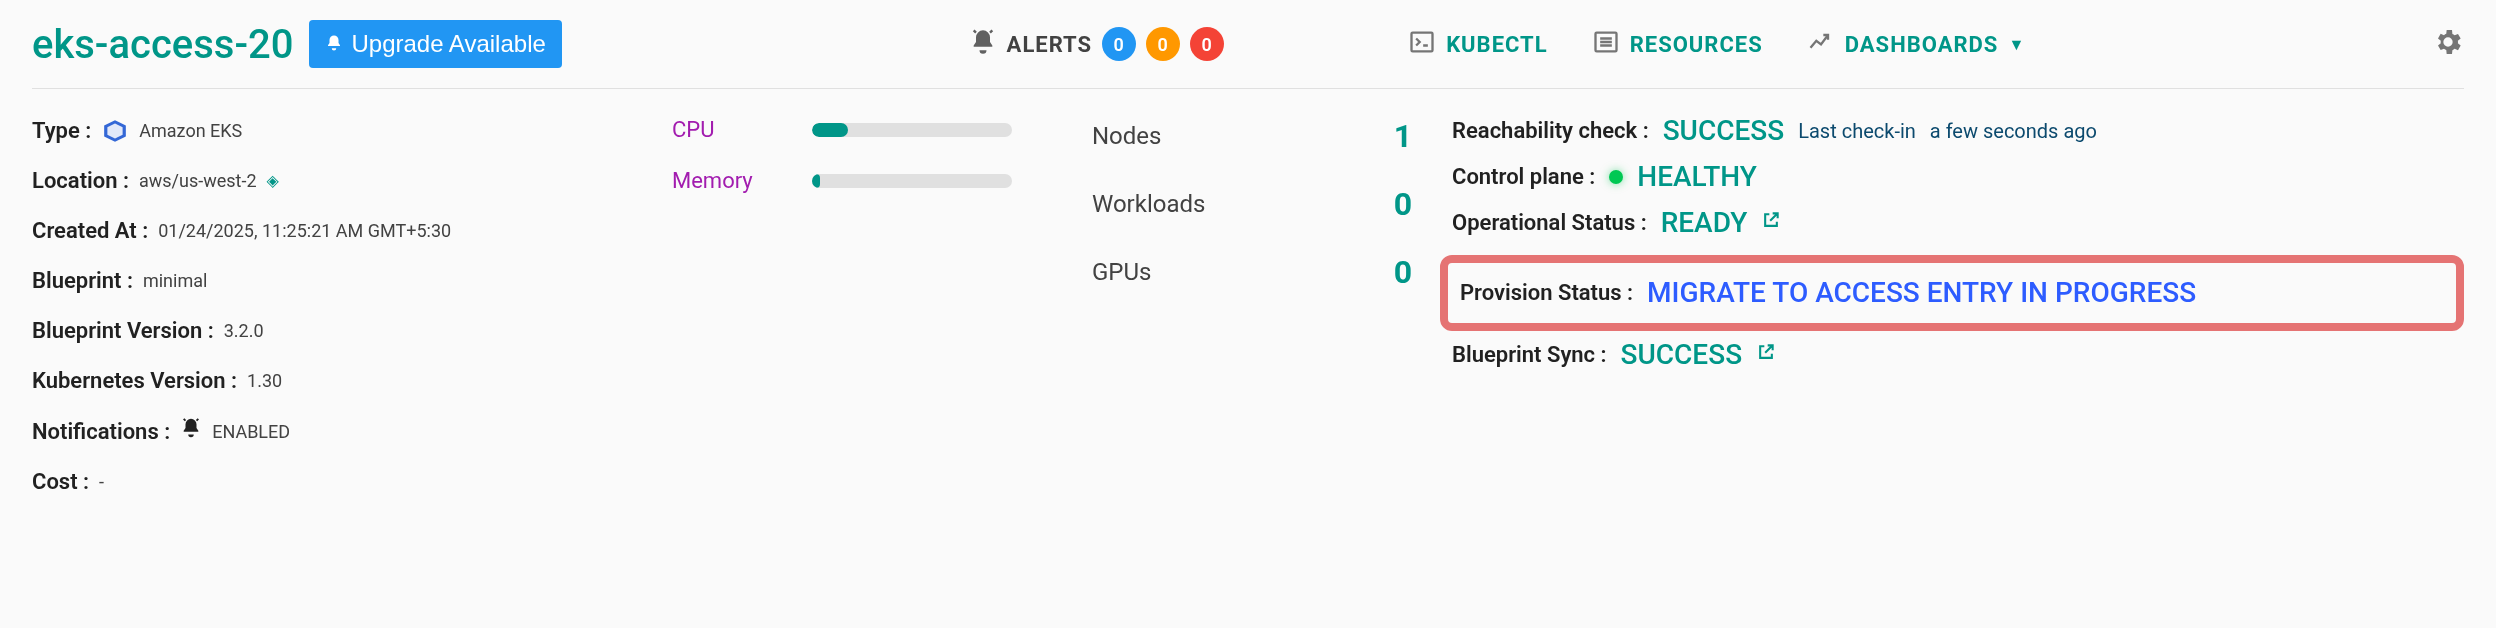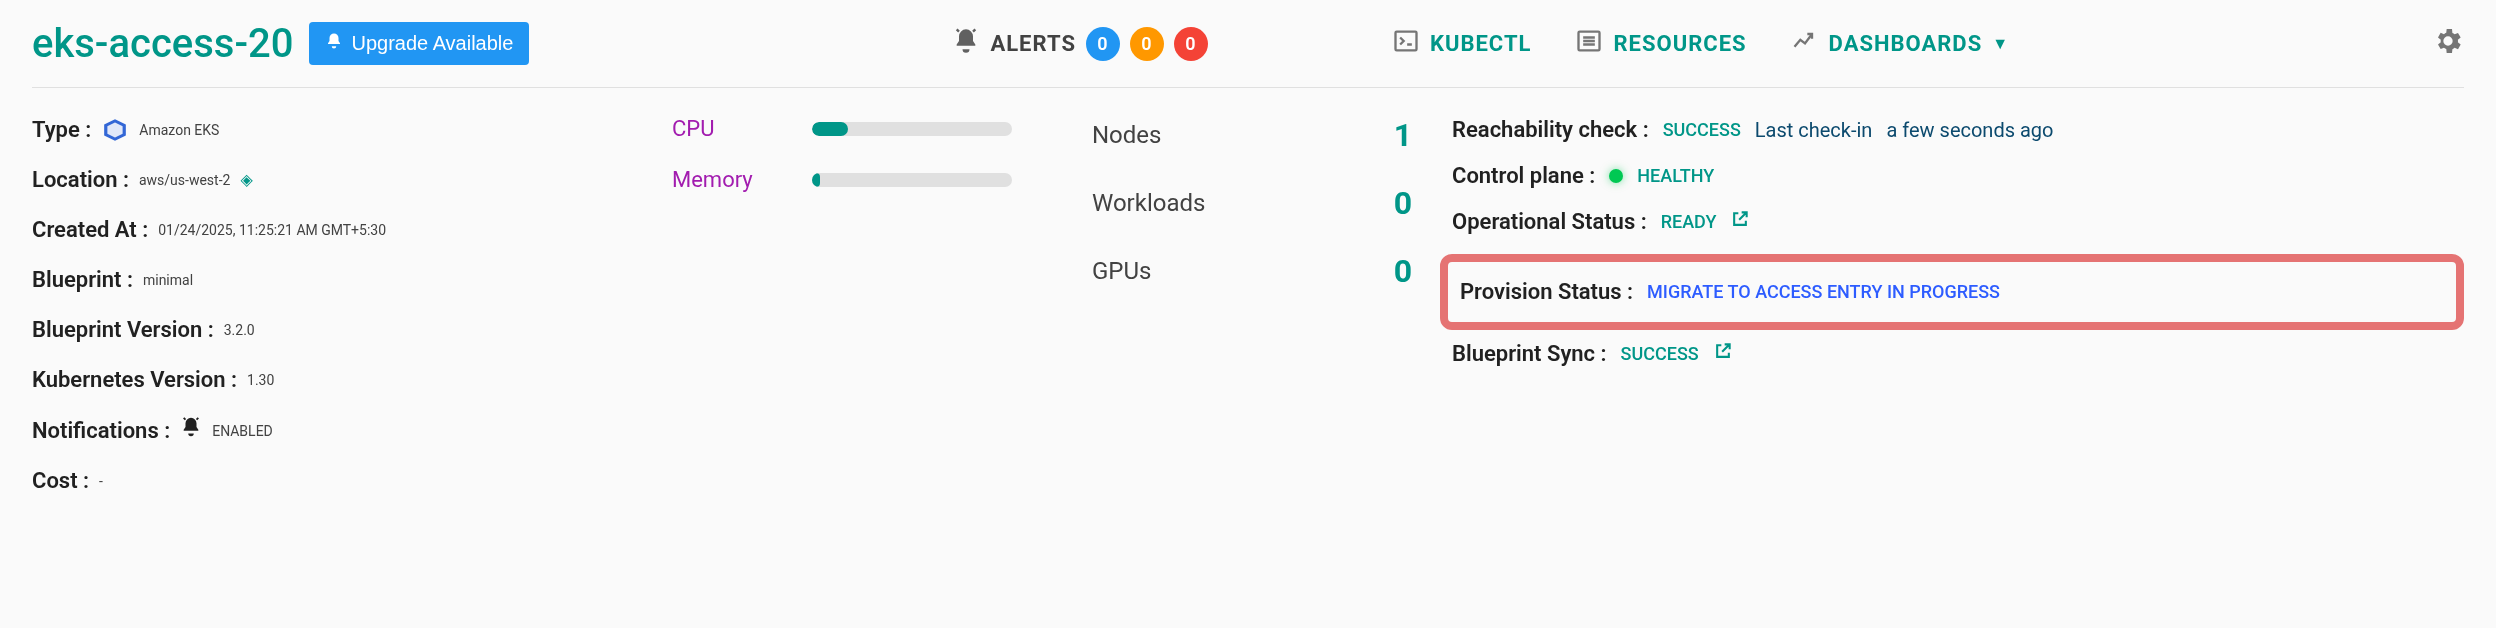--- a/index.html
+++ b/index.html
@@ -22,21 +22,21 @@
     color: #009688;
     font-size: 40px;
     font-weight: 500;
   }
   .upgrade-btn {
     background: #2196f3;
     color: #fff;
     border: none;
     border-radius: 4px;
     padding: 10px 16px;
-    font-size: 20px;
+    font-size: 24px;
     font-weight: 500;
     display: inline-flex;
     align-items: center;
     gap: 8px;
     cursor: pointer;
   }
   .header-spacer { flex: 1; }
   .alerts {
     display: inline-flex;
     align-items: center;
@@ -80,31 +80,31 @@
     display: flex;
     padding-top: 28px;
     gap: 40px;
   }
   .col1 { width: 600px; }
   .col2 { width: 380px; }
   .col3 { width: 320px; }
   .col4 { flex: 1; }
   .kv { display: flex; align-items: center; gap: 10px; margin-bottom: 22px; line-height: 28px; }
   .kv .k { font-weight: 600; font-size: 22px; }
-  .kv .v { font-size: 14px; color: #424242; }
+  .kv .v { font-size: 18px; color: #424242; }
   .meter-row { display: flex; align-items: center; margin-bottom: 26px; }
   .meter-label { width: 140px; font-size: 22px; color: #a21caf; }
   .meter { width: 200px; height: 14px; background: #e0e0e0; border-radius: 8px; overflow: hidden; }
   .meter-fill { height: 100%; background: #009688; border-radius: 8px; }
   .stat-row { display: flex; justify-content: space-between; align-items: center; margin-bottom: 30px; }
   .stat-label { font-size: 24px; color: #424242; }
   .stat-val { font-size: 32px; font-weight: 700; color: #009688; }
   .status-row { display: flex; align-items: center; gap: 14px; margin-bottom: 18px; flex-wrap: wrap; line-height: 28px;}
   .status-row .k { font-weight: 600; font-size: 22px; }
-  .status-row .v { font-size: 18px; font-weight: 500; }
+  .status-row .v { font-size: 28px; font-weight: 500; }
   .teal { color: #009688; }
   .blue-link { color: #2d5cff; font-weight: 500; }
   .muted { color: #0c4a6e; font-size: 20px; }
   .popout { color: #009688; }
   .dot { width: 14px; height: 14px; border-radius: 50%; background: #00c853; box-shadow: 0 0 8px #00c85380; display:inline-block;}
   .highlight-box {
     border: 8px solid #e57373;
     border-radius: 12px;
     padding: 16px 12px;
     margin-left:-12px;

